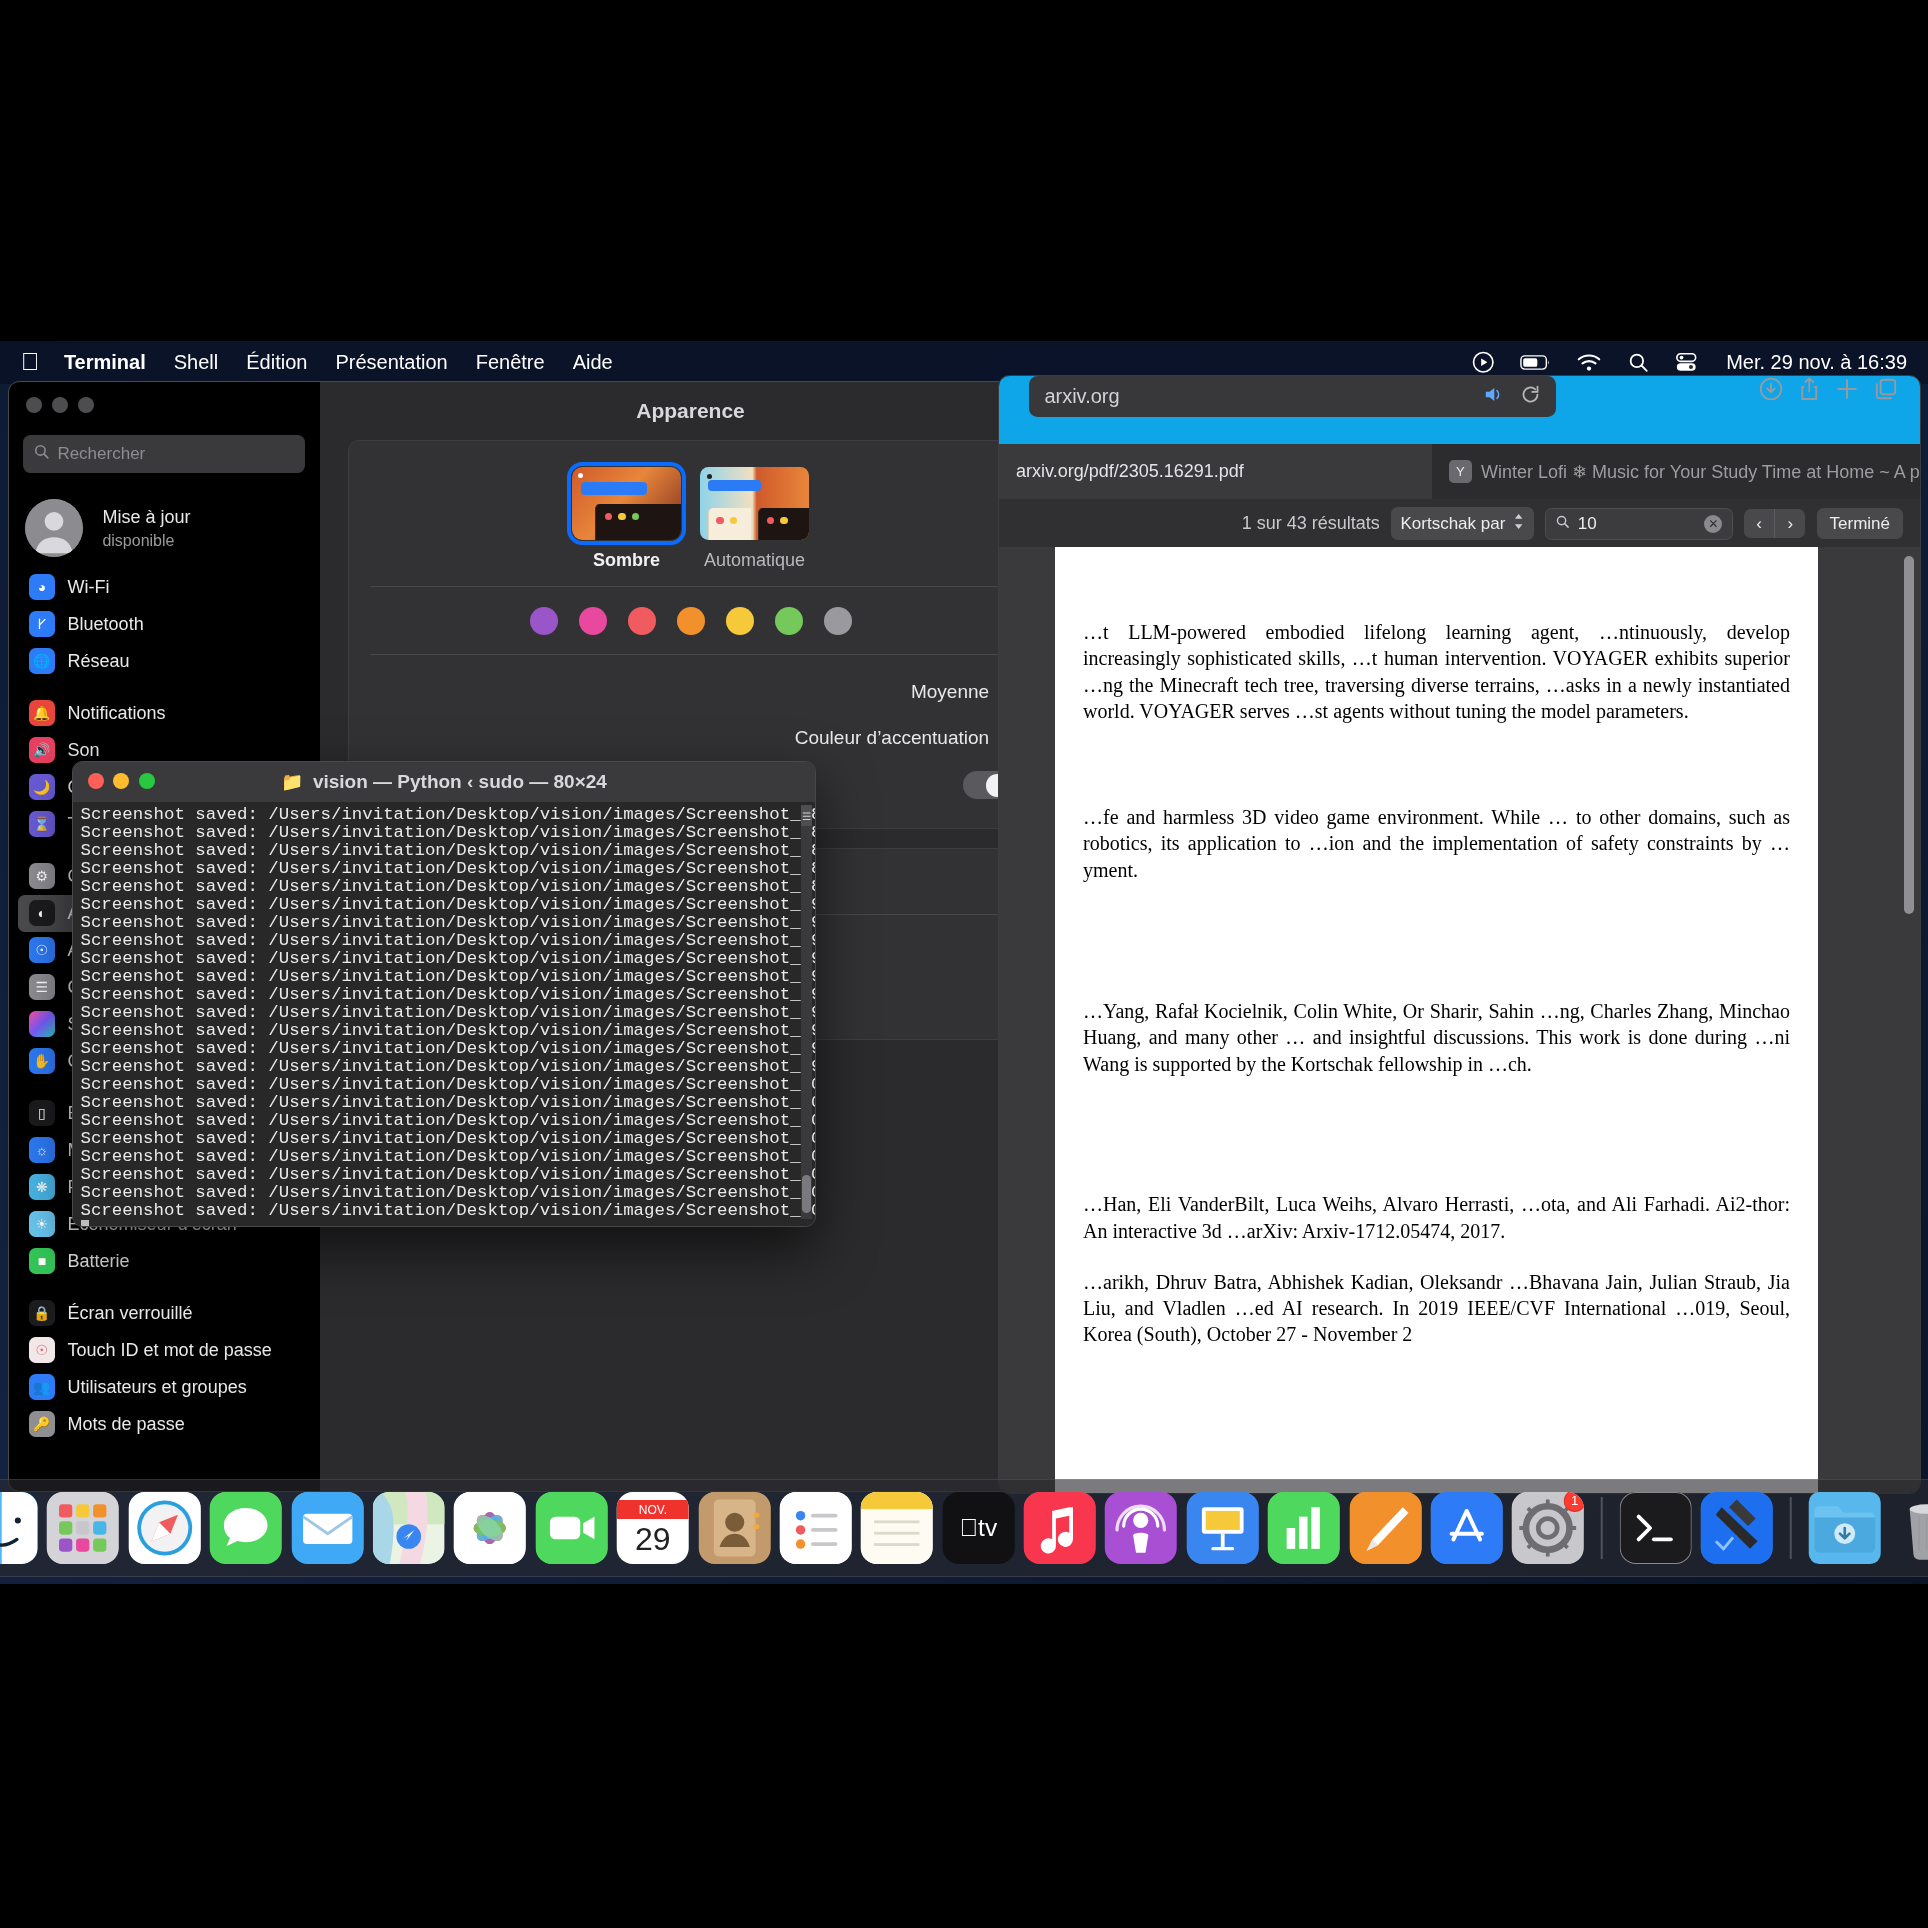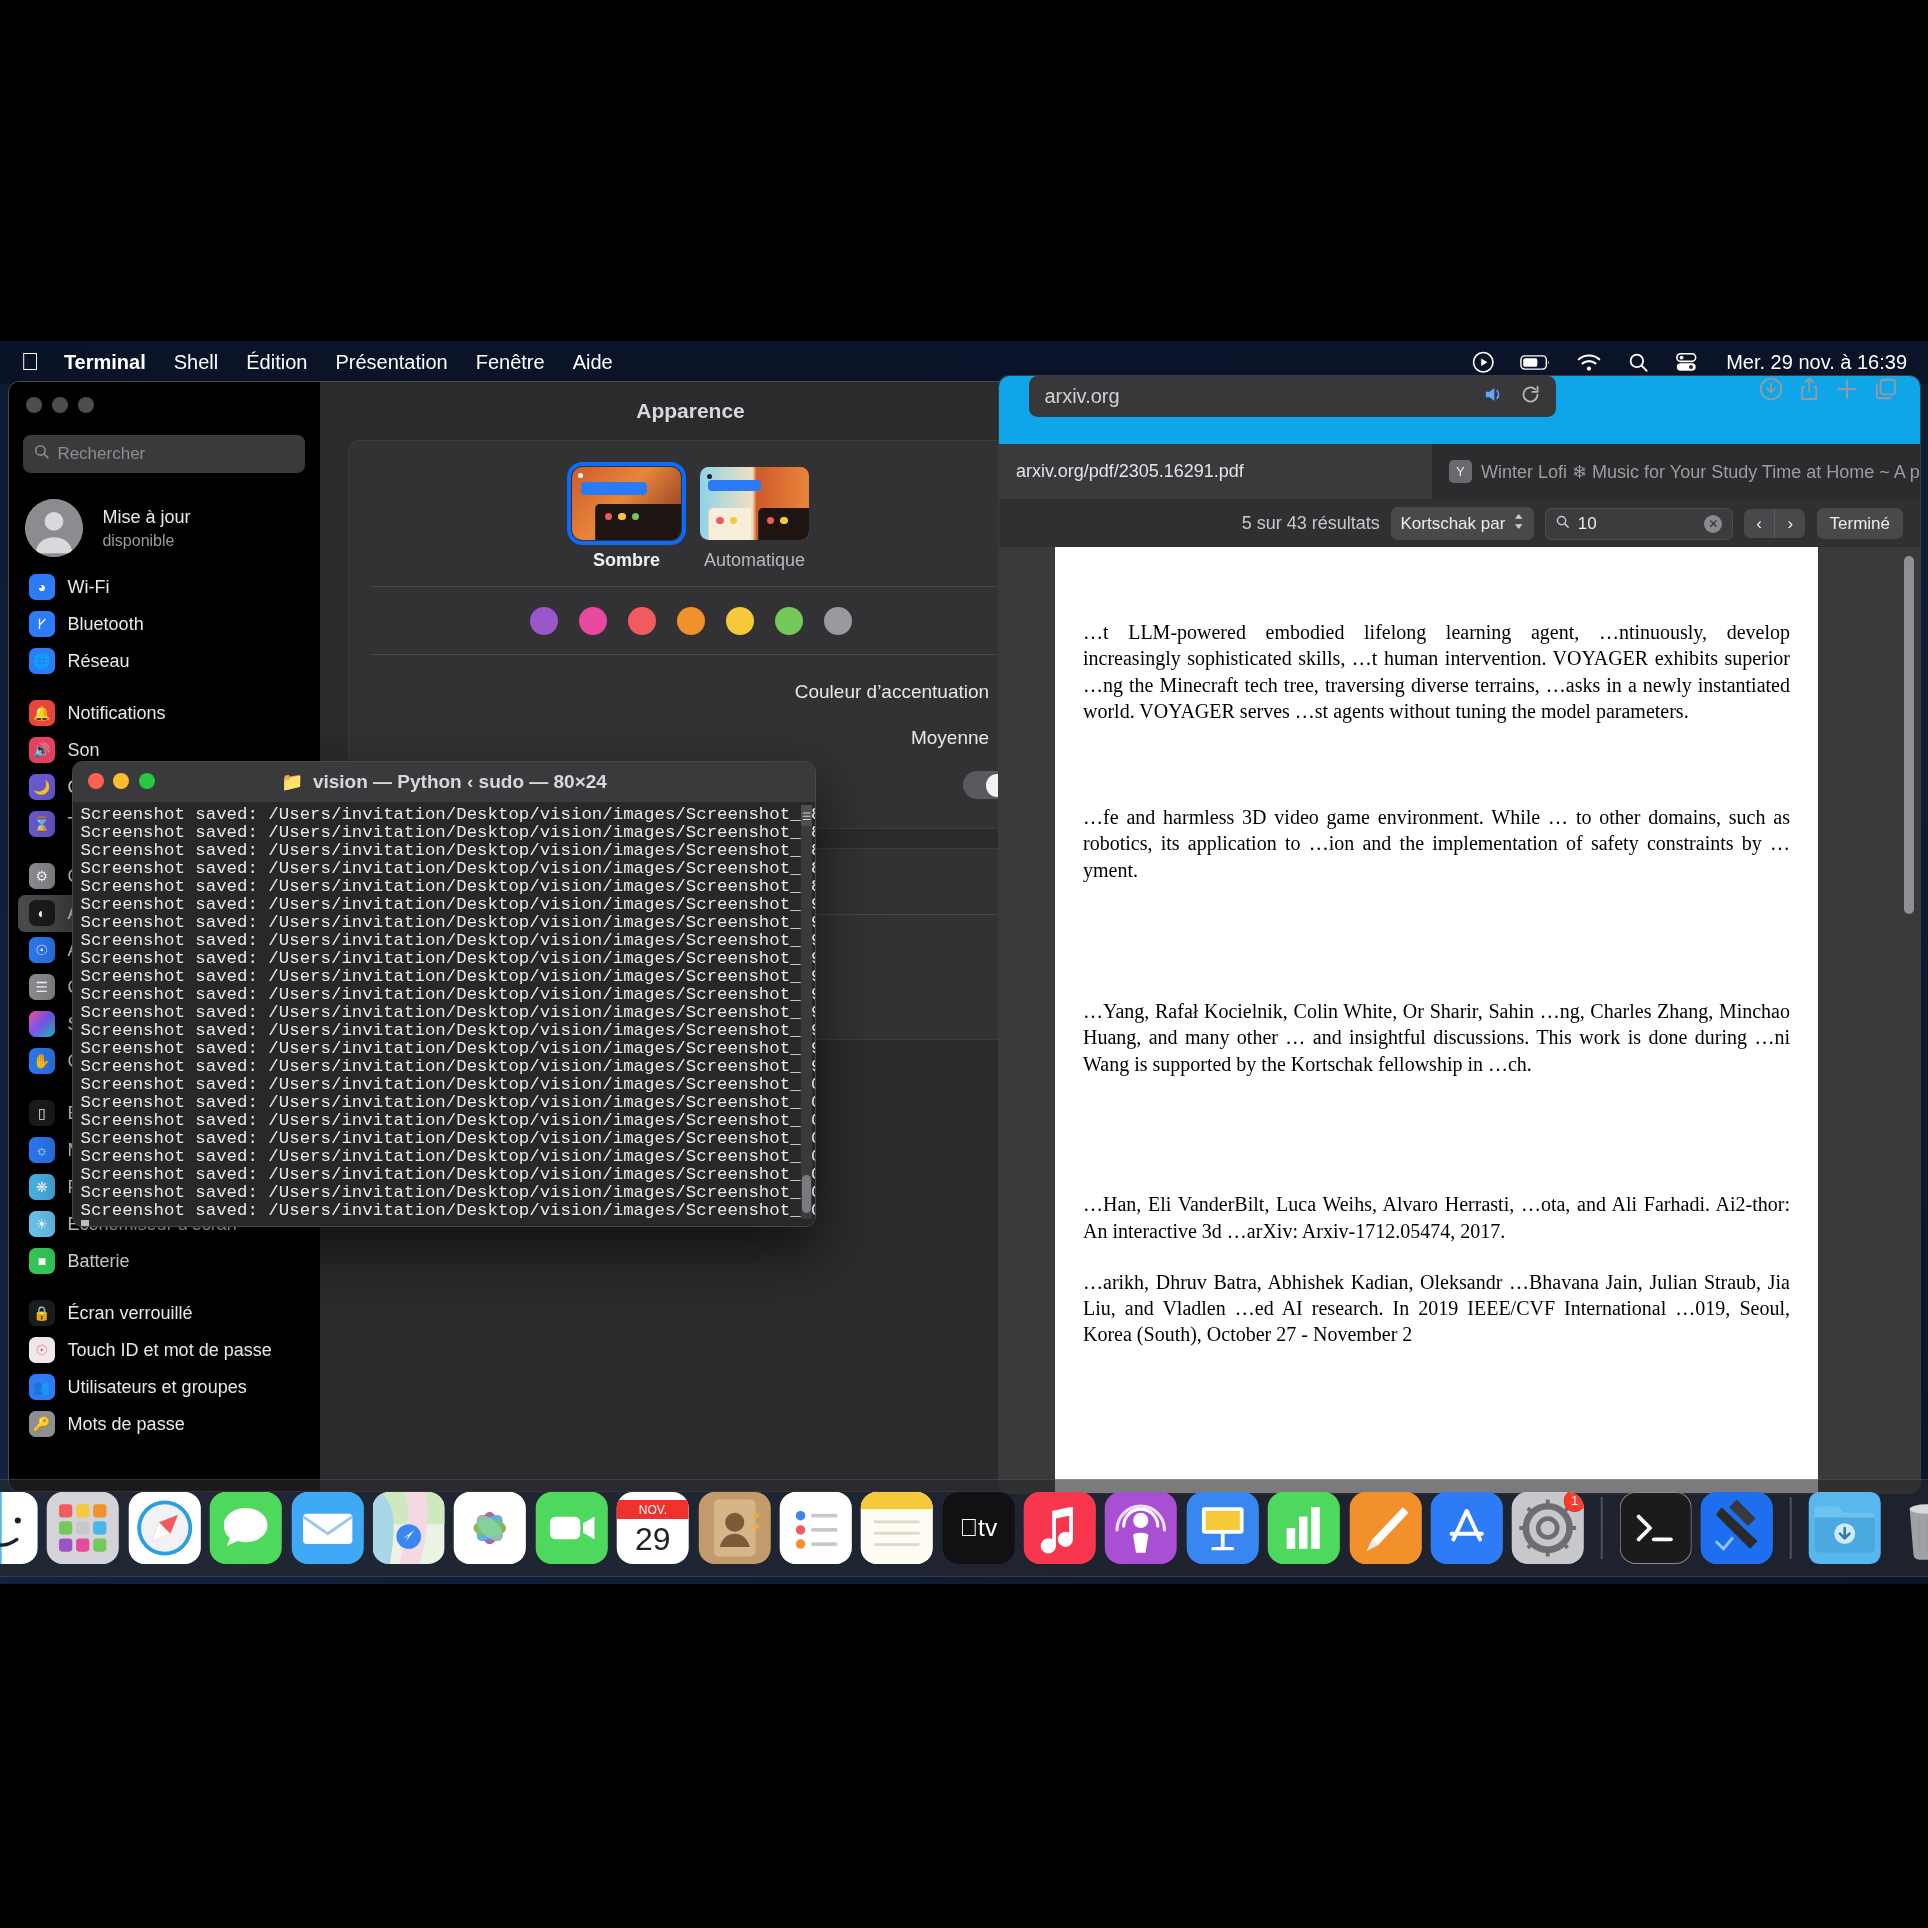--- a/index.html
+++ b/index.html
@@ -485,33 +485,33 @@
             <i style="background:#f2902c"></i>
             <i style="background:#f5c93a"></i>
             <i style="background:#74c95a"></i>
             <i style="background:#9a9a9e"></i>
           </div>
 
           <div class="divider"></div>
 
           <div class="setting-row">
             <span class="popup">
-              <span>Couleur d’accentuation</span>
+              <span>Moyenne</span>
               <span class="chev">
                 <svg width="13" height="22.6" viewBox="0 0 14 24">
                     <path d="M7 3 L12 9 L2 9 Z" fill="#b5b5b9"></path>
                     <path d="M7 21 L12 15 L2 15 Z" fill="#b5b5b9"></path>
                   </svg>
               </span>
             </span>
           </div>
 
           <div class="setting-row">
             <span class="popup">
-              <span>Moyenne</span>
+              <span>Couleur d’accentuation</span>
               <span class="chev">
                 <svg width="13" height="22.6" viewBox="0 0 14 24">
                     <path d="M7 3 L12 9 L2 9 Z" fill="#b5b5b9"></path>
                     <path d="M7 21 L12 15 L2 15 Z" fill="#b5b5b9"></path>
                   </svg>
               </span>
             </span>
           </div>
 
           <div class="setting-row">
@@ -592,21 +592,21 @@
           <span>arxiv.org/pdf/2305.16291.pdf</span>
         </div>
         <div class="tab" style="flex:1;">
           <span class="favicon">Y</span>
           <span>Winter Lofi ❄ Music for Your Study Time at Home ~ A playlist lofi for s…</span>
 
         </div>
       </div>
 
       <div id="findbar">
-        <span>5 sur 43 résultats</span>
+        <span>1 sur 43 résultats</span>
         <span class="find-select">
           <span>Kortschak par</span>
           <span>
             <svg width="11.3" height="19" viewBox="0 0 12 20">
                 <path d="M6 2 L10 7 L2 7 Z" fill="#d0d0d4"></path>
                 <path d="M6 18 L10 13 L2 13 Z" fill="#d0d0d4"></path>
               </svg>
           </span>
         </span>
         <span class="find-input">

